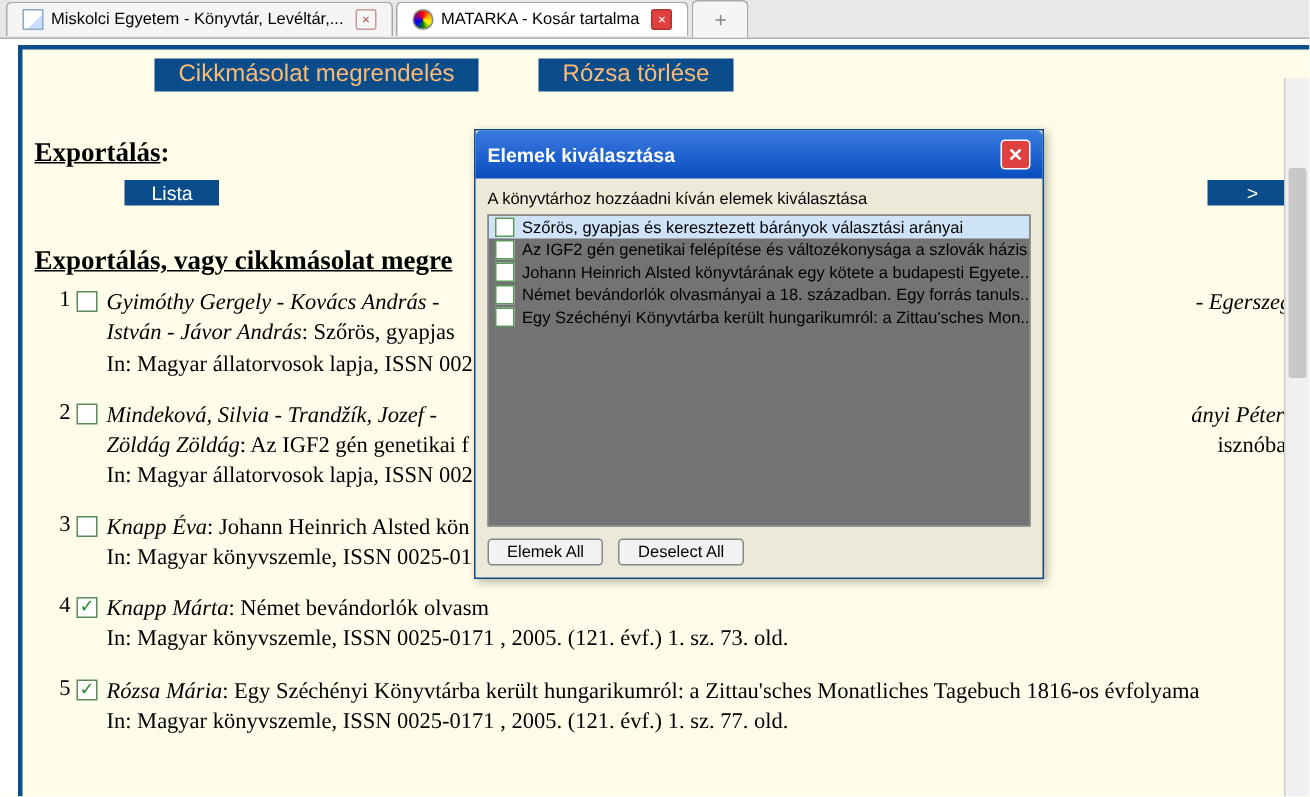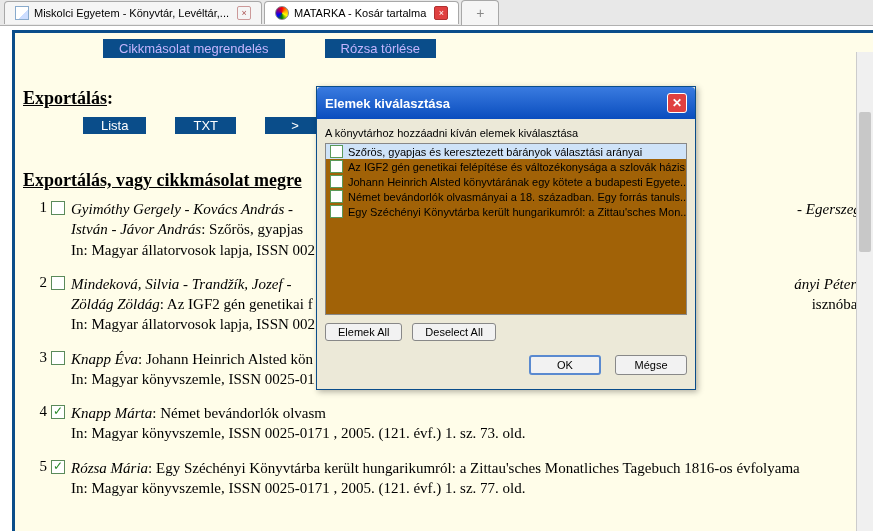--- a/index.html
+++ b/index.html
@@ -12,42 +12,42 @@
 .tab-close { width: 14px; height: 14px; margin-left: 8px; border: 1px solid #c99; border-radius: 2px; font-size: 9px; text-align: center; line-height: 12px; color: #a55; }
 .tab-close.red { background: #e04040; color: #fff; border-color: #b03030; }
 .tab.new { padding: 4px 14px; color: #888; font-size: 14px; }
 
 .page { position: absolute; top: 26px; left: 0; right: 0; bottom: 0; background: #fff; }
 .page-frame { position: absolute; top: 4px; left: 12px; right: 0; bottom: 0; border-left: 3px solid #0a4d8a; border-top: 3px solid #0a4d8a; border-right: none; padding: 6px 8px; background: #fffde9; }
 .scrollbar-v { position: absolute; top: 26px; right: 0; width: 17px; bottom: 0; background: #f0f0f0; border-left: 1px solid #ccc; }
 .scrollbar-v .thumb { position: absolute; top: 60px; left: 2px; right: 2px; height: 140px; background: #c8c8c8; border-radius: 2px; }
 
 .top-buttons { display: flex; gap: 40px; margin-left: 80px; margin-bottom: 30px; }
-.pill-btn { background: #0a4d8a; color: #c4b5fd; padding: 2px 16px; font-size: 13px; border: none; cursor: pointer; }
+.pill-btn { background: #0a4d8a; color: #fdba74; padding: 2px 16px; font-size: 16px; border: none; cursor: pointer; }
 
 h3.section { font-family: Georgia, serif; font-size: 18px; font-weight: bold; color: #000; margin-bottom: 8px; }
 .underline { text-decoration: underline; }
 .colon { text-decoration: none; }
 
-.export-buttons { display: flex; gap: 29px; margin-left: 60px; margin-bottom: 36px; }
+.export-buttons { display: flex; gap: 29px; margin-left: 60px; margin-bottom: 26px; justify-content: space-between; }
 .small-btn { background: #0a4d8a; color: #fff; padding: 1px 18px; font-size: 13px; border: none; cursor: pointer; min-width: 60px; text-align: center; }
 
 .list-item { margin-bottom: 14px; font-family: Georgia, serif; font-size: 15px; color: #000; display: flex; }
 .list-num { width: 28px; text-align: right; padding-right: 4px; }
 .list-check { display: inline-block; width: 14px; height: 14px; border: 1px solid #5a8a5a; background: #fff; margin-right: 6px; position: relative; top: 2px; flex-shrink: 0; }
 .list-check.checked::after { content: "✓"; color: #2a8a2a; font-size: 12px; position: absolute; top: -2px; left: 1px; }
 .list-body { flex: 1; line-height: 1.35; }
 .list-body em { font-style: italic; }
 
 .dialog { position: absolute; top: 86px; left: 316px; width: 380px; background: #ece9d8; border: 1px solid #0a4d8a; box-shadow: 2px 2px 6px rgba(0,0,0,0.3); }
 .dialog-title { background: linear-gradient(to bottom, #3a7be0, #0a4dbe); color: #fff; padding: 6px 8px; font-size: 13px; font-weight: bold; display: flex; justify-content: space-between; align-items: center; border-radius: 4px 4px 0 0; }
 .dialog-close { width: 20px; height: 20px; background: #e04040; border: 1px solid #fff; border-radius: 3px; color: #fff; font-size: 12px; text-align: center; line-height: 18px; cursor: pointer; }
 .dialog-body { padding: 8px; font-size: 11px; }
 .dialog-desc { margin-bottom: 4px; }
-.dialog-list { border: 1px solid #888; background: #a16207; height: 172px; overflow: hidden; }
+.dialog-list { border: 1px solid #888; background: #737373; height: 208px; overflow: hidden; }
 .dlg-item { display: flex; align-items: center; padding: 1px 4px; font-size: 11px; white-space: nowrap; }
 .dlg-item.sel { background: #cfe3f8; }
 .dlg-check { width: 13px; height: 13px; border: 1px solid #5a9a5a; margin-right: 5px; flex-shrink: 0; background: #fff; }
 .dlg-row { display: flex; gap: 10px; margin-top: 8px; }
 .win-btn { background: #f2f2f2; border: 1px solid #888; border-radius: 3px; padding: 2px 12px; font-size: 11px; cursor: pointer; }
 .dlg-footer { display: flex; justify-content: flex-end; gap: 14px; margin-top: 14px; padding-bottom: 6px; }
 .win-btn.wide { min-width: 72px; }
 .win-btn.primary { border: 2px solid #5a8ad0; }
 
 .page-icon-doc { background: linear-gradient(135deg,#fff 60%,#cdf 60%); border: 1px solid #8ac; }
@@ -151,18 +151,14 @@
         </div>
         <div class="dlg-item">
           <span class="dlg-check"></span>
           <span>Egy Széchényi Könyvtárba került hungarikumról: a Zittau'sches Mon...</span>
         </div>
       </div>
     <div class="dlg-row">
       <button class="win-btn">Elemek All</button>
       <button class="win-btn">Deselect All</button>
     </div>
-    <div class="dlg-footer">
-      <button class="win-btn wide primary">OK</button>
-      <button class="win-btn wide">Mégse</button>
-    </div>
   </div>
 </div>
 
 </body></html>

